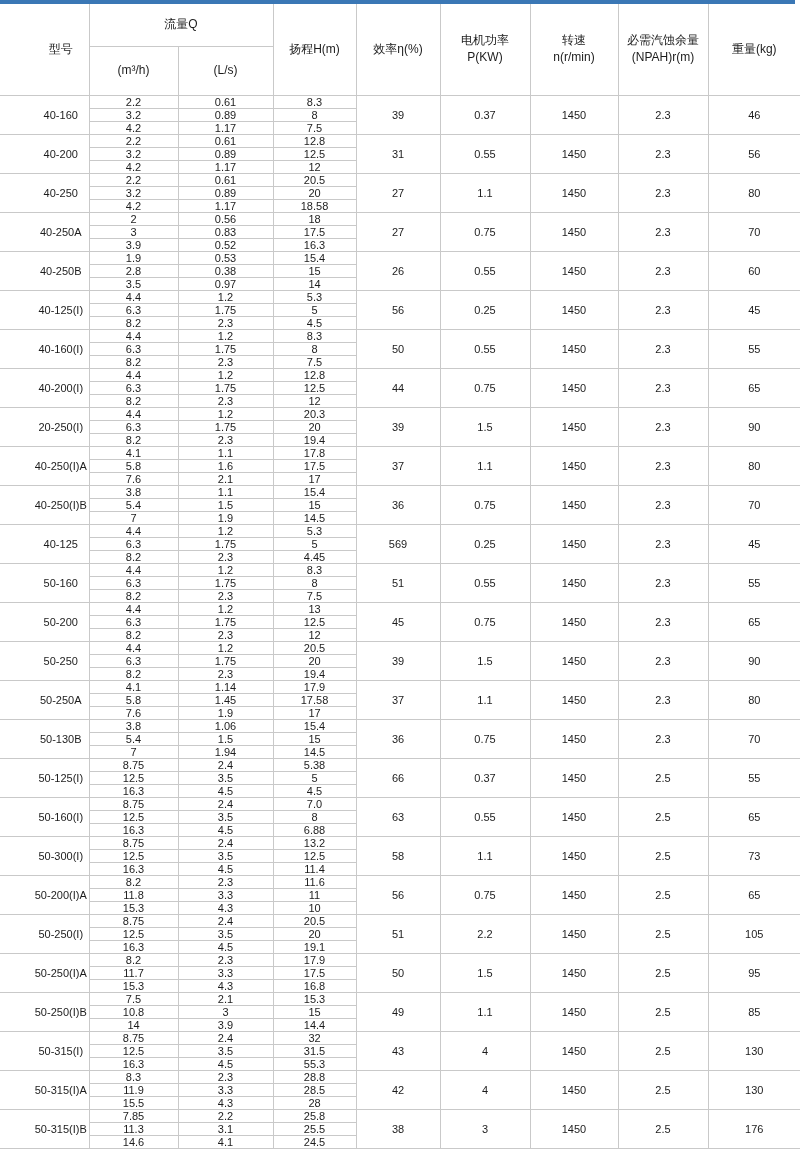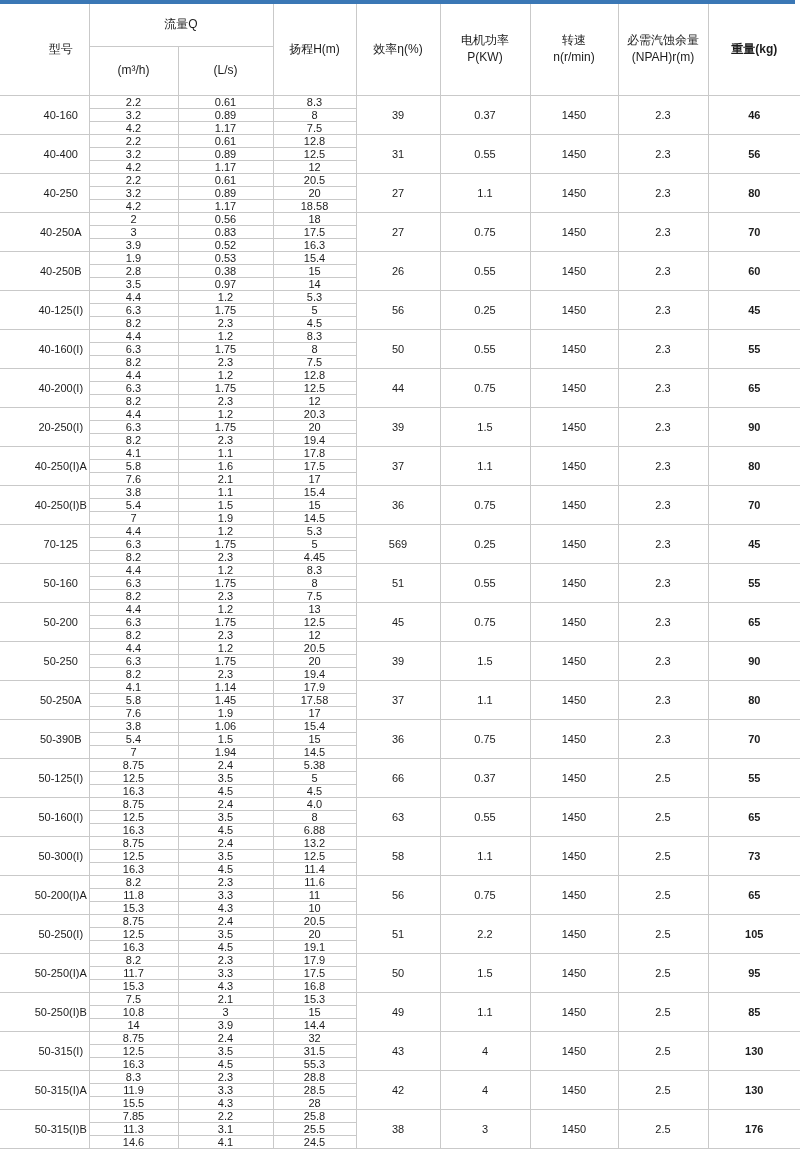--- a/index.html
+++ b/index.html
@@ -16,21 +16,21 @@
     background: #fff;
     overflow: hidden;
     white-space: nowrap;
   }
   thead th { font-size: 12px; line-height: 1.45; }
   thead tr.h1 { height: 42px; }
   thead tr.h2 { height: 49px; }
   thead tr.h1 th { border-top: none; }
   tbody td { font-size: 11px; height: 12px; line-height: 12px; }
   td[data-name="model-cell"], th[data-name="header-model"] { border-left: none; padding-left: 33px; }
-  td[data-name="weight-cell"], th[data-name="header-weight"] { border-right: none; font-weight: bold; }
+  td[data-name="weight-cell"], th[data-name="header-weight"] { border-right: none; }
 </style>
 </head>
 <body>
 
 <div class="page" data-name="pump-spec-page">
   <div class="accent-bar" data-name="top-accent-bar" style="background: rgb(58, 119, 181);"></div>
 
   <table class="spec" data-name="pump-spec-table">
     <colgroup>
       <col style="width:89px">
@@ -84,21 +84,21 @@
           <td data-name="flow-m3h-cell">3.2</td>
           <td data-name="flow-ls-cell">0.89</td>
           <td data-name="head-cell">8</td>
         </tr>
         <tr data-name="table-row">
           <td data-name="flow-m3h-cell">4.2</td>
           <td data-name="flow-ls-cell">1.17</td>
           <td data-name="head-cell">7.5</td>
         </tr>
         <tr data-name="table-row">
-          <td data-name="model-cell" rowspan="3">40-400</td>
+          <td data-name="model-cell" rowspan="3">40-200</td>
           <td data-name="flow-m3h-cell">2.2</td>
           <td data-name="flow-ls-cell">0.61</td>
           <td data-name="head-cell">12.8</td>
           <td data-name="efficiency-cell" rowspan="3">31</td>
           <td data-name="power-cell" rowspan="3">0.55</td>
           <td data-name="speed-cell" rowspan="3">1450</td>
           <td data-name="npsh-cell" rowspan="3">2.3</td>
           <td data-name="weight-cell" rowspan="3">56</td>
         </tr>
         <tr data-name="table-row">
@@ -294,21 +294,21 @@
           <td data-name="flow-m3h-cell">5.4</td>
           <td data-name="flow-ls-cell">1.5</td>
           <td data-name="head-cell">15</td>
         </tr>
         <tr data-name="table-row">
           <td data-name="flow-m3h-cell">7</td>
           <td data-name="flow-ls-cell">1.9</td>
           <td data-name="head-cell">14.5</td>
         </tr>
         <tr data-name="table-row">
-          <td data-name="model-cell" rowspan="3">70-125</td>
+          <td data-name="model-cell" rowspan="3">40-125</td>
           <td data-name="flow-m3h-cell">4.4</td>
           <td data-name="flow-ls-cell">1.2</td>
           <td data-name="head-cell">5.3</td>
           <td data-name="efficiency-cell" rowspan="3">569</td>
           <td data-name="power-cell" rowspan="3">0.25</td>
           <td data-name="speed-cell" rowspan="3">1450</td>
           <td data-name="npsh-cell" rowspan="3">2.3</td>
           <td data-name="weight-cell" rowspan="3">45</td>
         </tr>
         <tr data-name="table-row">
@@ -399,21 +399,21 @@
           <td data-name="flow-m3h-cell">5.8</td>
           <td data-name="flow-ls-cell">1.45</td>
           <td data-name="head-cell">17.58</td>
         </tr>
         <tr data-name="table-row">
           <td data-name="flow-m3h-cell">7.6</td>
           <td data-name="flow-ls-cell">1.9</td>
           <td data-name="head-cell">17</td>
         </tr>
         <tr data-name="table-row">
-          <td data-name="model-cell" rowspan="3">50-390B</td>
+          <td data-name="model-cell" rowspan="3">50-130B</td>
           <td data-name="flow-m3h-cell">3.8</td>
           <td data-name="flow-ls-cell">1.06</td>
           <td data-name="head-cell">15.4</td>
           <td data-name="efficiency-cell" rowspan="3">36</td>
           <td data-name="power-cell" rowspan="3">0.75</td>
           <td data-name="speed-cell" rowspan="3">1450</td>
           <td data-name="npsh-cell" rowspan="3">2.3</td>
           <td data-name="weight-cell" rowspan="3">70</td>
         </tr>
         <tr data-name="table-row">
@@ -444,21 +444,21 @@
         </tr>
         <tr data-name="table-row">
           <td data-name="flow-m3h-cell">16.3</td>
           <td data-name="flow-ls-cell">4.5</td>
           <td data-name="head-cell">4.5</td>
         </tr>
         <tr data-name="table-row">
           <td data-name="model-cell" rowspan="3">50-160(I)</td>
           <td data-name="flow-m3h-cell">8.75</td>
           <td data-name="flow-ls-cell">2.4</td>
-          <td data-name="head-cell">4.0</td>
+          <td data-name="head-cell">7.0</td>
           <td data-name="efficiency-cell" rowspan="3">63</td>
           <td data-name="power-cell" rowspan="3">0.55</td>
           <td data-name="speed-cell" rowspan="3">1450</td>
           <td data-name="npsh-cell" rowspan="3">2.5</td>
           <td data-name="weight-cell" rowspan="3">65</td>
         </tr>
         <tr data-name="table-row">
           <td data-name="flow-m3h-cell">12.5</td>
           <td data-name="flow-ls-cell">3.5</td>
           <td data-name="head-cell">8</td>

